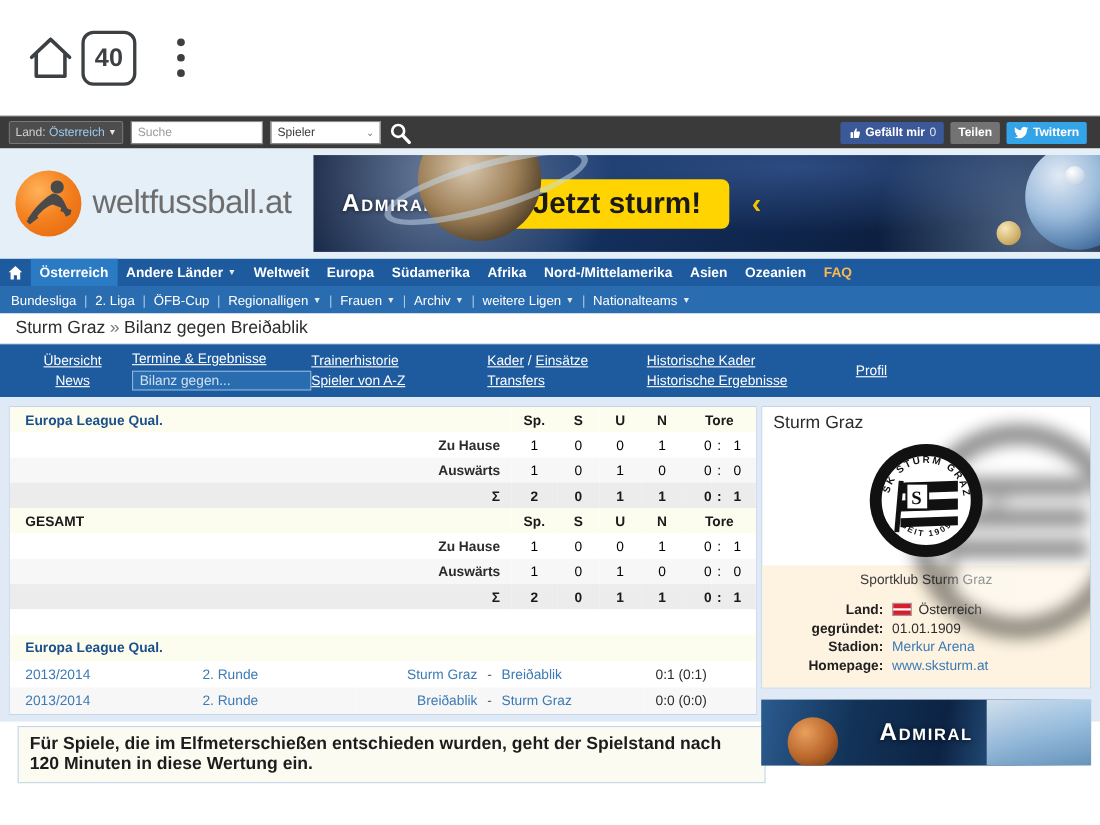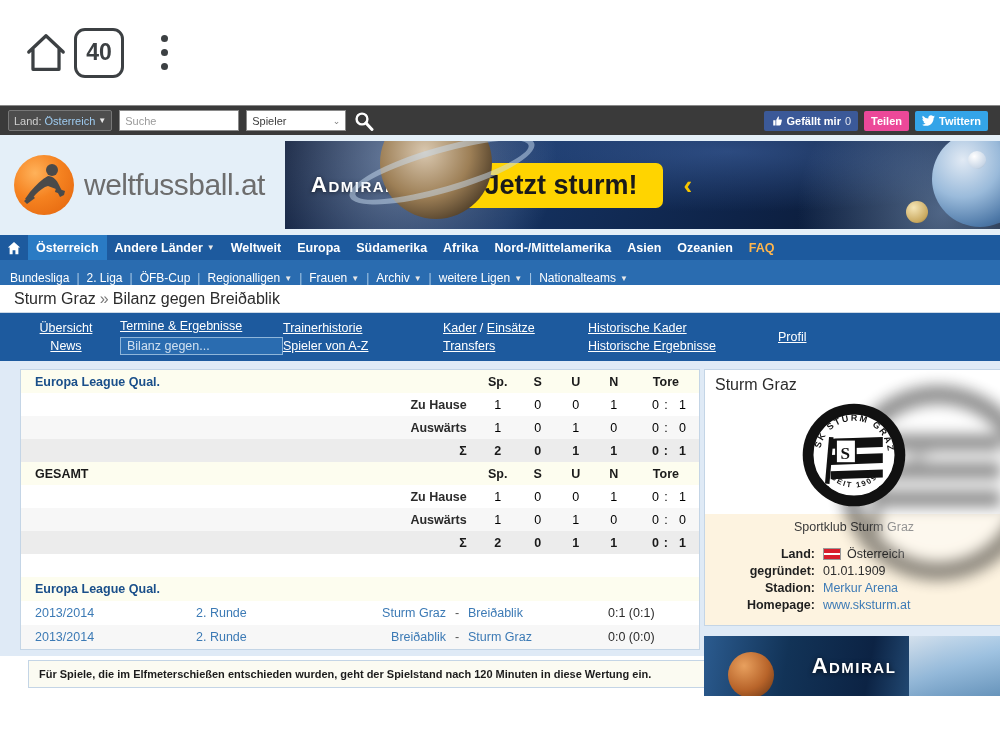--- a/index.html
+++ b/index.html
@@ -65,21 +65,21 @@
   .spieler-select .chev { color:#7d7d7d; font-size:9px; }
   .search-btn { margin-left:8px; display:flex; align-items:center; }
   .social { margin-left:auto; display:flex; align-items:center; gap:6px; padding-right:8px; }
   .sbtn {
     height:20px; display:flex; align-items:center; gap:4px;
     padding:0 7px; font-size:11px; font-weight:bold; color:#ffffff;
     border-radius:2px;
   }
   .sbtn.like { background:#3b5998; }
   .sbtn.like .cnt { font-weight:normal; color:#dfe3ee; }
-  .sbtn.teilen { background:#ec4899;text-align:right; }
+  .sbtn.teilen { background:#737373;text-align:right; }
   .sbtn.twitter { background:#34a4e8; }
 
   
   .site-header {
     height:100px; background:#e4eff8;
     display:flex; align-items:center; position:relative; overflow:hidden;
   }
   .logo-wrap { width:285px; display:flex; align-items:center; padding-left:14px; flex:0 0 auto; }
   .logo-ball {
     width:60px; height:60px; border-radius:50%;
@@ -137,21 +137,21 @@
     height:25px; background:#1d5a9e; display:flex; align-items:stretch;
     font-size:12.5px; font-weight:bold; color:#ffffff;
   }
   .mainnav .home-tab { width:28px; display:flex; align-items:center; justify-content:center; }
   .mainnav .nitem {
     display:flex; align-items:center; padding:0 8px; white-space:nowrap; gap:4px;
   }
   .mainnav .nitem.active { background:#2a7bc4; }
   .mainnav .nitem.faq { color:#ffb64d; }
   .subnav {
-    height:25px; background:#2a6cb0; display:flex; align-items:flex-end;
+    height:25px; background:#2a6cb0; display:flex; align-items:center;
     font-size:12px; color:#ffffff; padding-left:10px; gap:0;
   }
   .subnav .sitem { display:flex; align-items:center; gap:4px; white-space:nowrap; }
   .subnav .sep { color:#a9c9e6; margin:0 7px; }
 
   
   .breadcrumb-bar {
     background:#ffffff; height:28px; display:flex; align-items:center;
     padding-left:14px; font-size:16px; color:#2c2c2c;
     border-bottom:1px solid #ccd9e6;
@@ -171,21 +171,21 @@
     padding:1px 6px; text-decoration:none; display:inline-block;
   }
   .t1 { width:108px;align-items:center; }
   .t2 { width:163px; }
   .t3 { width:145px; }
   .t4 { width:160px; }
   .t5 { width:190px; }
   .t6 { width:60px; }
 
   
-  .page-body { background:#dfeaf6; height:295px; display:flex; padding:8px 0 0 16px; position:relative;justify-content:center;}
+  .page-body { background:#dfeaf6; height:295px; display:flex; padding:8px 0 0 0; position:relative;}
   .left-col { width:688px; padding-left:8px; flex:0 0 auto; }
   .right-col { width:304px; padding-left:4px; flex:0 0 auto; }
 
   table.stat { width:100%; border-collapse:collapse; background:#ffffff; font-size:12.5px; }
   table.stat td { padding:3px 0; height:23px; }
   .sec-head td { background:#fdfdef; font-weight:bold; color:#1a4f8a; }
   .sec-head td.hdr { color:#1a1a1a; text-align:center; }
   .row-a td { background:#ffffff; }
   .row-b td { background:#f7f7f7; }
   .row-sum td { background:#ececec; font-weight:bold; color:#1a1a1a; }
@@ -205,21 +205,21 @@
   table.matches td { height:24px; padding:2px 0; }
   .m-season { width:175px; padding-left:14px !important; color:#3c7ab5; }
   .m-round  { width:140px; color:#3c7ab5; }
   .m-home   { width:110px; text-align:right; color:#3c7ab5; }
   .m-dash   { width:22px; text-align:center; color:#555; }
   .m-away   { width:130px; color:#3c7ab5; }
   .m-score  { color:#2b2b2b; padding-left:10px !important;}
 
   .footnote {
     margin:10px 8px 0 8px; background:#fbfbf2; border:1px solid #c4d5e6;
-    font-size:11px; font-weight:bold; color:#1c1c1c; padding:7px 10px;
+    font-size:16px; font-weight:bold; color:#1c1c1c; padding:7px 10px;
     width:680px;
   }
 
   
   .club-card { background:#ffffff; border:1px solid #c4d5e6; position:relative; overflow:hidden; }
   .club-title { font-size:16px; color:#2c2c2c; padding:6px 0 2px 10px; position:relative; z-index:2;}
   .crest-area { height:118px; display:flex; align-items:center; justify-content:center; position:relative; }
   .crest-blur {
     position:absolute; right:-40px; top:-18px; width:210px; height:210px;
     filter:blur(7px); opacity:.45; z-index:1;

